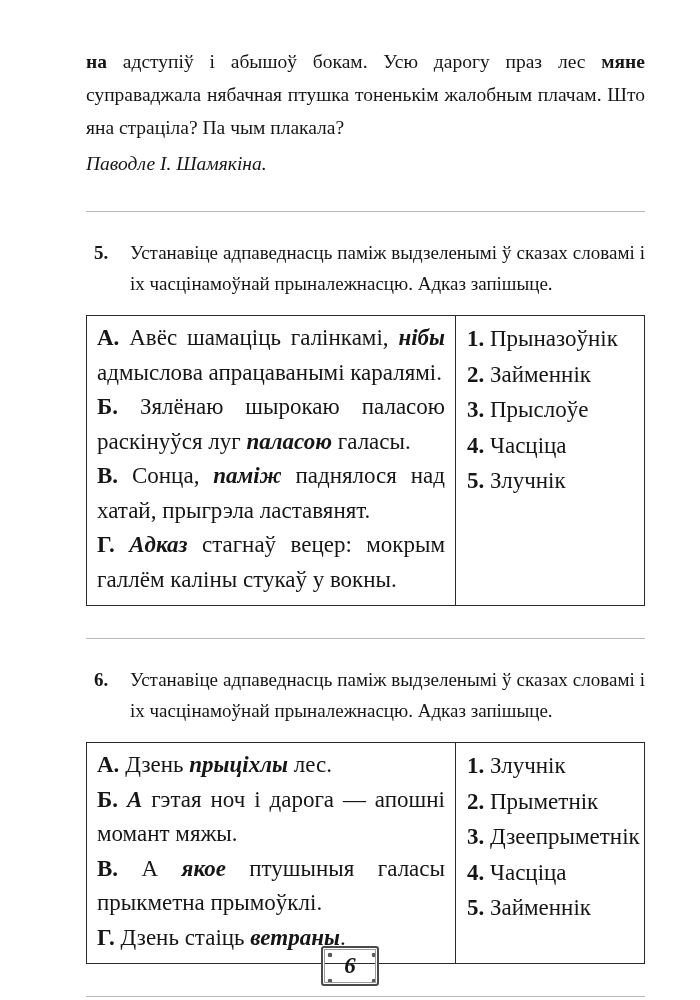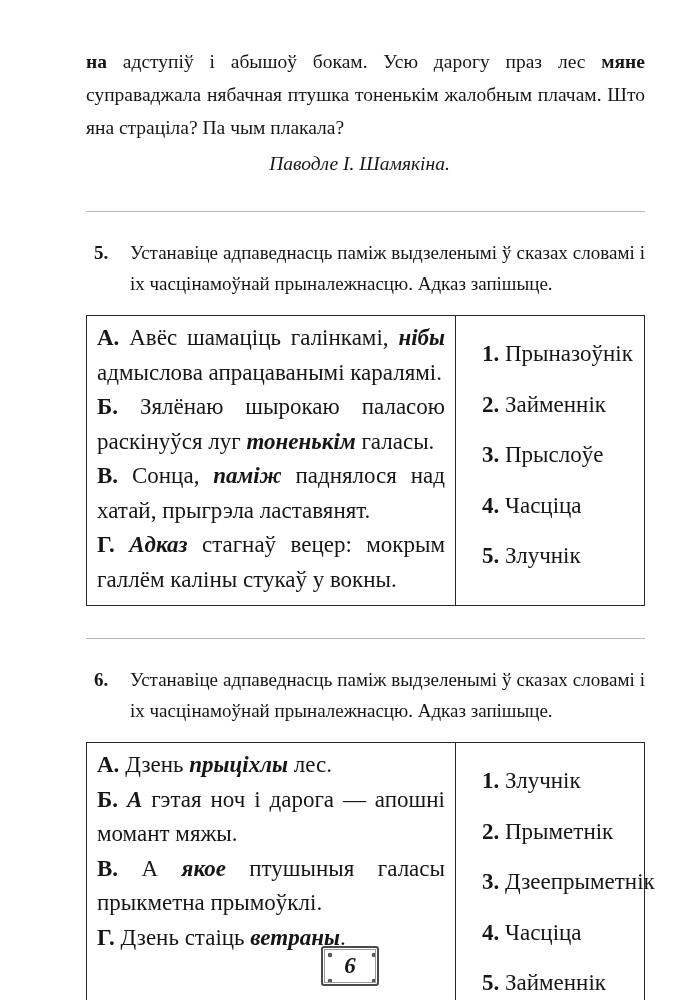--- a/index.html
+++ b/index.html
@@ -22,21 +22,21 @@
     font-size: 19.5px;
     line-height: 1.68;
     text-align: justify;
   }
   p.story.indent { text-indent: 40px; }
 
   p.attribution {
     margin: 4px 12px 0 0;
     font-size: 19.5px;
     line-height: 1.6;
-    text-align: center;
+    text-align: left;
     font-style: italic;
   }
 
   hr.rule {
     border: none;
     border-top: 1px solid #b8b8b8;
     margin: 32px 0 26px 0;
   }
 
   .ex-head {
@@ -66,21 +66,21 @@
   table.match-table td {
     border: 1.6px solid #2a2a2a;
     vertical-align: top;
     padding: 5px 10px 8px 10px;
   }
   td.sentences-cell p {
     margin: 0;
     text-align: justify;
   }
   td.options-cell { width: 168px; }
-  td.options-cell p { margin: 16px; white-space: nowrap; }
+  td.options-cell p { margin: 1px; white-space: nowrap; }
 
   .page-plaque {
     position: absolute;
     left: 50%;
     bottom: 14px;
     transform: translateX(-50%);
     width: 58px;
     height: 40px;
     box-sizing: border-box;
     border: 2px solid #4a4a4a;
@@ -114,21 +114,21 @@
   <div class="exercise">
     <div class="ex-head">
       <span class="ex-num">5.</span>
       <span class="ex-prompt">Устанавіце адпаведнасць паміж выдзеленымі ў сказах словамі і іх часцінамоўнай прыналежнасцю. Адказ запішыце.</span>
     </div>
     <table class="match-table">
       <tbody>
           <tr>
         <td class="sentences-cell">
           <p><span class="b">А.</span><span> Авёс шамаціць галінкамі, </span><span class="b i">нібы</span><span> адмыслова апрацаванымі каралямі.</span></p>
-          <p><span class="b">Б.</span><span> Зялёнаю шырокаю паласою раскінуўся луг </span><span class="b i">тоненькім</span><span> галасы.</span></p>
+          <p><span class="b">Б.</span><span> Зялёнаю шырокаю паласою раскінуўся луг </span><span class="b i">паласою</span><span> галасы.</span></p>
           <p><span class="b">В.</span><span> Сонца, </span><span class="b i">паміж</span><span> паднялося над хатай, прыгрэла ластавянят.</span></p>
           <p><span class="b">Г.</span><span> </span><span class="b i">Адказ</span><span> стагнаў вецер: мокрым галлём каліны стукаў у вокны.</span></p>
         </td>
         <td class="options-cell">
           <p><span class="b">1.</span><span> Прыназоўнік</span></p>
           <p><span class="b">2.</span><span> Займеннік</span></p>
           <p><span class="b">3.</span><span> Прыслоўе</span></p>
           <p><span class="b">4.</span><span> Часціца</span></p>
           <p><span class="b">5.</span><span> Злучнік</span></p>
         </td>

